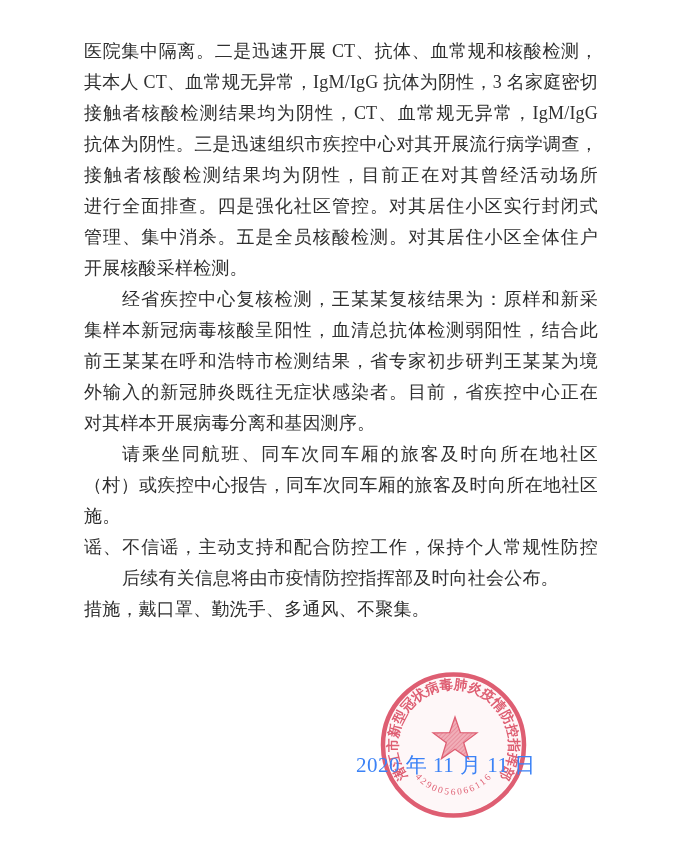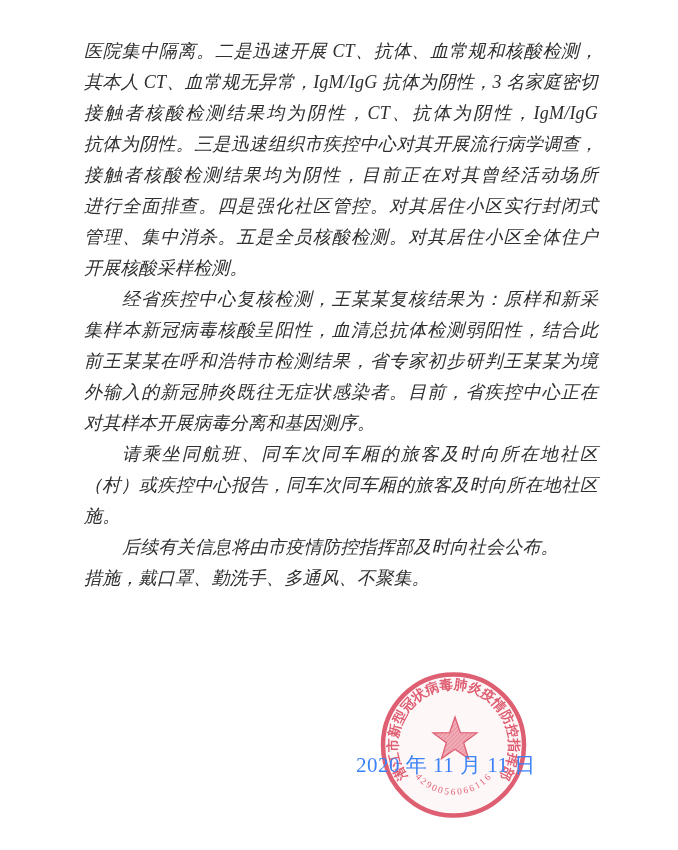--- a/index.html
+++ b/index.html
@@ -21,21 +21,20 @@
     font-size: 18px;
   }
   .tline {
     height: 31px;
     line-height: 31px;
     text-align: justify;
     text-align-last: justify;
     white-space: normal;
     overflow: visible;
     letter-spacing: 0.2px;
-    font-style: italic;
   }
   .tline.last {
     text-align-last: left;
   }
   .tline.ind {
     text-indent: 38px;
   }
   .seal-wrap {
     position: absolute;
     left: 373px; top: 666px;
@@ -62,34 +61,35 @@
   }
 </style>
 </head>
 <body>
 
 <div class="page">
 
   <div class="doc-body" id="doc-body" style="color: rgb(47, 47, 47);">
       <div class="tline">医院集中隔离。二是迅速开展 CT、抗体、血常规和核酸检测，</div>
       <div class="tline">其本人 CT、血常规无异常，IgM/IgG 抗体为阴性，3 名家庭密切</div>
-      <div class="tline">接触者核酸检测结果均为阴性，CT、抗体为阴性，IgM/IgG</div>
+      <div class="tline">接触者核酸检测结果均为阴性，CT、血常规无异常，IgM/IgG</div>
       <div class="tline">抗体为阴性。三是迅速组织市疾控中心对其开展流行病学调查，</div>
       <div class="tline">接触者核酸检测结果均为阴性，目前正在对其曾经活动场所</div>
       <div class="tline">进行全面排查。四是强化社区管控。对其居住小区实行封闭式</div>
       <div class="tline">管理、集中消杀。五是全员核酸检测。对其居住小区全体住户</div>
       <div class="tline last">开展核酸采样检测。</div>
       <div class="tline ind">经省疾控中心复核检测，王某某复核结果为：原样和新采</div>
       <div class="tline">集样本新冠病毒核酸呈阳性，血清总抗体检测弱阳性，结合此</div>
       <div class="tline">前王某某在呼和浩特市检测结果，省专家初步研判王某某为境</div>
       <div class="tline">外输入的新冠肺炎既往无症状感染者。目前，省疾控中心正在</div>
       <div class="tline last">对其样本开展病毒分离和基因测序。</div>
       <div class="tline ind">请乘坐同航班、同车次同车厢的旅客及时向所在地社区</div>
       <div class="tline">（村）或疾控中心报告，同车次同车厢的旅客及时向所在地社区</div>
       <div class="tline last">施。</div>
+      <div class="tline">谣、不信谣，主动支持和配合防控工作，保持个人常规性防控</div>
       <div class="tline ind last">后续有关信息将由市疫情防控指挥部及时向社会公布。</div>
       <div class="tline last">措施，戴口罩、勤洗手、多通风、不聚集。</div>
     </div>
 
   <div class="seal-wrap">
     <svg width="160" height="160" viewBox="0 0 160 160">
       <defs>
         <pattern id="hatch" width="3" height="3" patternUnits="userSpaceOnUse" patternTransform="rotate(45)">
           <rect width="3" height="3" fill="#f0a7b2"></rect>
           <line x1="0" y1="0" x2="0" y2="3" stroke="#dd6378" stroke-width="1"></line>

